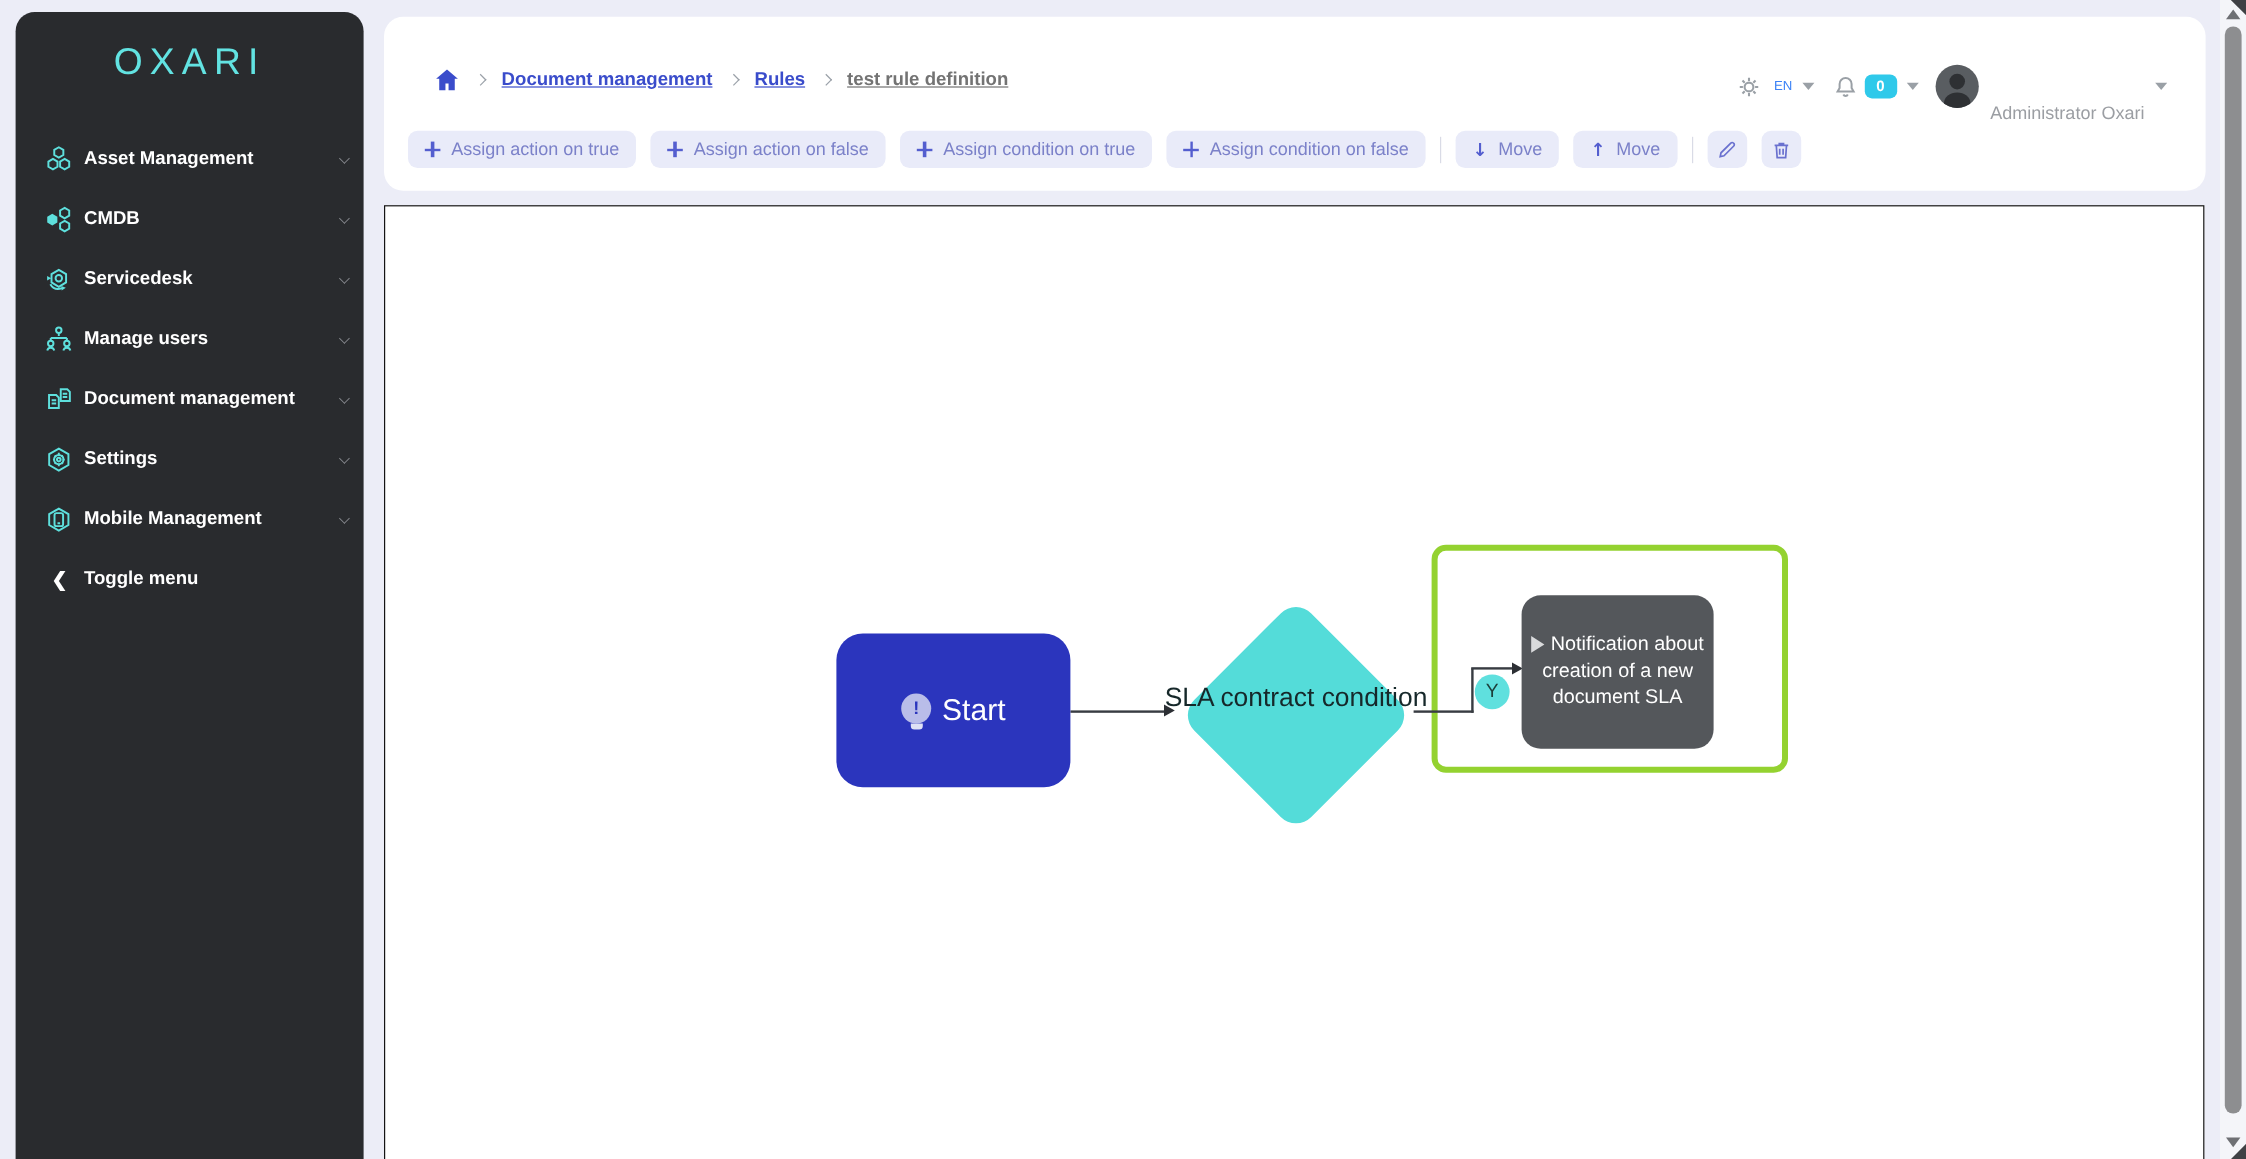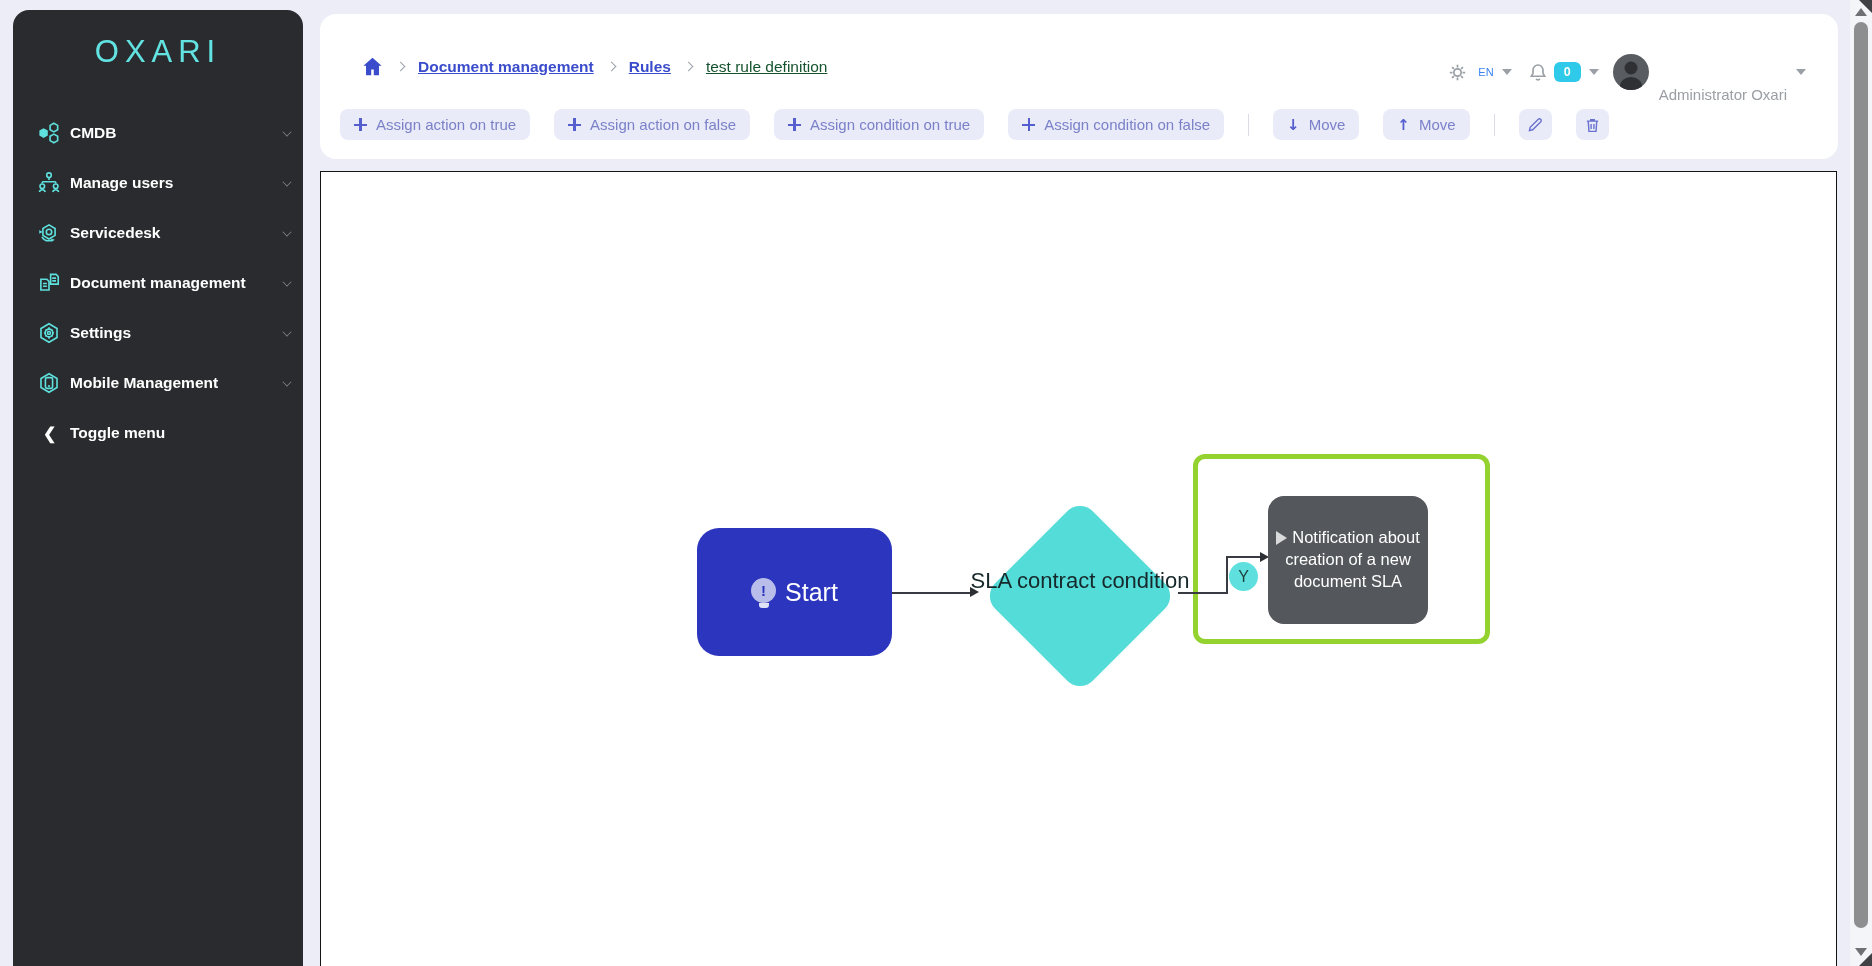--- a/index.html
+++ b/index.html
@@ -23,34 +23,34 @@
   .toggle-item .tchev { position:absolute; left:30px; color:#ffffff; font-size:16px; font-weight:700; }
   .toggle-item .nlabel { position:absolute; left:57px; color:#ffffff; font-size:15.5px; font-weight:700; }
 
   
   .topbar { position:absolute; left:320px; top:14px; width:1518px; height:145px;
             background:#ffffff; border-radius:16px; }
   .breadcrumb { position:absolute; left:42px; top:43px; display:flex; align-items:center; gap:14px; }
   .bc-sep { width:7px; height:7px; border-right:1.8px solid #9aa0a8; border-top:1.8px solid #9aa0a8;
             transform:rotate(45deg); }
   .bc-link { color:#3a4ccb; font-size:15.5px; font-weight:700; text-decoration:underline; cursor:pointer; }
-  .bc-current { color:#14532d; font-size:15.5px; font-weight:400; text-decoration:underline; }
+  .bc-current { color:#737373; font-size:15.5px; font-weight:700; text-decoration:underline; }
 
   .userbar { position:absolute; right:32px; top:38px; height:40px; display:flex; align-items:center; }
   .caret { width:0; height:0; border-left:5px solid transparent; border-right:5px solid transparent;
            border-top:6px solid #9aa0a6; }
   .lang { color:#3b82f6; font-size:11px; margin:0 8px 0 10px; }
   .badge { min-width:27px; height:20px; background:#2fc9ea; border-radius:6px; color:#fff;
            font-size:12.5px; font-weight:700; display:flex; align-items:center; justify-content:center;
            margin:0 8px 0 6px; }
   .avatar { width:36px; height:36px; border-radius:50%; background:#595d61; overflow:hidden;
             margin:0 10px 0 14px; position:relative; }
   .uname { color:#9b9ea3; font-size:15px; margin-right:9px;margin-top:44px; }
 
-  .toolbar { position:absolute; left:20px; top:95px; display:flex; align-items:center; gap:24px; }
+  .toolbar { position:absolute; left:20px; top:95px; display:flex; align-items:center; gap:12px; }
   .tbtn { height:31px; background:#e9ebf9; border:none; border-radius:8px; display:inline-flex;
           align-items:center; gap:9px; padding:0 14px; color:#7b81c9; font-size:15px;
           font-family:"Liberation Sans", sans-serif; cursor:pointer; }
   .plus { position:relative; width:13px; height:13px; }
   .plus::before { content:""; position:absolute; left:0; top:5.5px; width:13px; height:2.2px; background:#545ecf; }
   .plus::after  { content:""; position:absolute; left:5.4px; top:0; width:2.2px; height:13px; background:#545ecf; }
   .arrow-glyph { color:#545ecf; font-size:15px; font-weight:700;
                  font-family:"DejaVu Sans", sans-serif; }
   .tsep { width:1px; height:22px; background:#d9dbe6; }
   .icon-btn { width:33px; justify-content:center; padding:0; }
@@ -111,59 +111,70 @@
 </head>
 <body>
 
 <div id="app">
 
   <aside class="sidebar">
     <div class="logo">OXARI</div>
 
     <nav class="nav">
 
+      <div class="nav-item">
+        <span class="nicon">
+          <svg width="26" height="26" viewBox="0 0 24 24" fill="none" stroke="#5ee0dd" stroke-width="1.5">
+            <polygon points="12,2.5 15.5,4.5 15.5,8.5 12,10.5 8.5,8.5 8.5,4.5"></polygon>
+            <polygon points="7.5,11.5 11,13.5 11,17.5 7.5,19.5 4,17.5 4,13.5"></polygon>
+            <polygon points="16.5,11.5 20,13.5 20,17.5 16.5,19.5 13,17.5 13,13.5"></polygon>
+          </svg>
+        </span>
+        <span class="nlabel">Asset Management</span>
+        <span class="chev-down"></span>
+      </div>
 
       <div class="nav-item">
         <span class="nicon">
           <svg width="26" height="26" viewBox="0 0 24 24">
             <polygon points="7,7.5 10.9,9.8 10.9,14.2 7,16.5 3.1,14.2 3.1,9.8" fill="#5ee0dd"></polygon>
             <polygon points="16.5,3 20,5 20,9 16.5,11 13,9 13,5" fill="none" stroke="#5ee0dd" stroke-width="1.5"></polygon>
             <polygon points="16.5,13 20,15 20,19 16.5,21 13,19 13,15" fill="none" stroke="#5ee0dd" stroke-width="1.5"></polygon>
           </svg>
         </span>
         <span class="nlabel">CMDB</span>
+        <span class="chev-down"></span>
+      </div>
+
+      <div class="nav-item">
+        <span class="nicon">
+          <svg width="26" height="26" viewBox="0 0 24 24">
+            <polygon points="12,4.5 17.6,7.8 17.6,14.2 12,17.5 6.4,14.2 6.4,7.8" fill="none" stroke="#5ee0dd" stroke-width="1.5"></polygon>
+            <circle cx="12" cy="11" r="2.5" fill="none" stroke="#5ee0dd" stroke-width="1.5"></circle>
+            <polygon points="3,9.3 6.2,11 3,12.7" fill="#5ee0dd"></polygon>
+            <path d="M5.5 15.5 C7.5 19, 11 19.8, 14.5 18.6" fill="none" stroke="#5ee0dd" stroke-width="1.5"></path>
+            <polygon points="14,17 17.4,18.2 14.2,20.4" fill="#5ee0dd"></polygon>
+          </svg>
+        </span>
+        <span class="nlabel">Servicedesk</span>
         <span class="chev-down"></span>
       </div>
 
       <div class="nav-item">
         <span class="nicon">
           <svg width="26" height="26" viewBox="0 0 24 24" fill="none" stroke="#5ee0dd" stroke-width="1.5">
             <circle cx="12" cy="4.8" r="2.1"></circle>
             <path d="M12 7.2 v2.1 M5.8 10.8 h12.4 M5.8 10.8 v1.6 M18.2 10.8 v1.6"></path>
             <circle cx="5.8" cy="15" r="2.1"></circle>
             <path d="M3.1 20.3 a2.8 2.8 0 0 1 5.4 0"></path>
             <circle cx="18.2" cy="15" r="2.1"></circle>
             <path d="M15.5 20.3 a2.8 2.8 0 0 1 5.4 0"></path>
           </svg>
         </span>
         <span class="nlabel">Manage users</span>
-        <span class="chev-down"></span>
-      </div>
-
-      <div class="nav-item">
-        <span class="nicon">
-          <svg width="26" height="26" viewBox="0 0 24 24">
-            <polygon points="12,4.5 17.6,7.8 17.6,14.2 12,17.5 6.4,14.2 6.4,7.8" fill="none" stroke="#5ee0dd" stroke-width="1.5"></polygon>
-            <circle cx="12" cy="11" r="2.5" fill="none" stroke="#5ee0dd" stroke-width="1.5"></circle>
-            <polygon points="3,9.3 6.2,11 3,12.7" fill="#5ee0dd"></polygon>
-            <path d="M5.5 15.5 C7.5 19, 11 19.8, 14.5 18.6" fill="none" stroke="#5ee0dd" stroke-width="1.5"></path>
-            <polygon points="14,17 17.4,18.2 14.2,20.4" fill="#5ee0dd"></polygon>
-          </svg>
-        </span>
-        <span class="nlabel">Servicedesk</span>
         <span class="chev-down"></span>
       </div>
 
       <div class="nav-item">
         <span class="nicon">
           <svg width="26" height="26" viewBox="0 0 24 24" fill="none" stroke="#5ee0dd" stroke-width="1.5">
             <path d="M13.5 4 h5 l2 2 v7 h-7 z"></path>
             <path d="M15 7.5 h3.5 M15 10 h3.5"></path>
             <path d="M4.5 8.5 h5.5 l2 2 v8 h-7.5 z"></path>
             <path d="M6.5 12.5 h3.5 M6.5 15 h3.5"></path>

